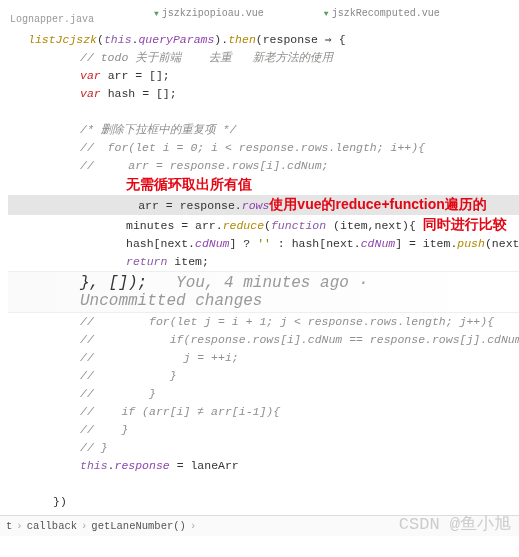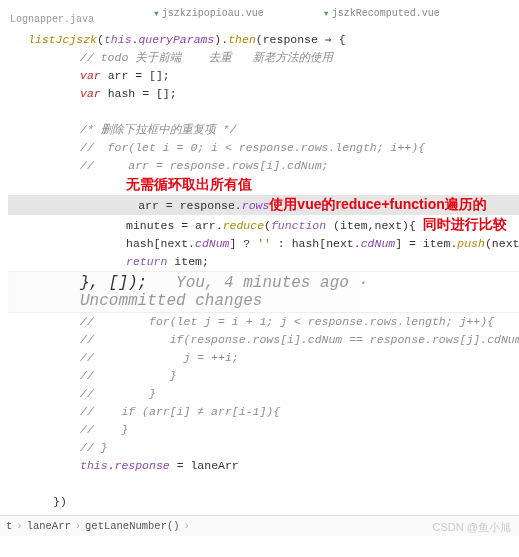--- a/index.html
+++ b/index.html
@@ -56,23 +56,23 @@
       display: flex;
       align-items: center;
       gap: 4px;
       background: #fafafa;
     }
     .crumb-sep { color: #aaa; }
     .watermark {
       position: absolute;
       right: 8px;
       bottom: 22px;
-      font-size: 11px;
+      font-size: 17px;
       color: #ccc;
-      font-family: Liberation Sans, sans-serif;
+      font-family: Liberation Mono, monospace;
     }
     .truncated { color: #999; margin-top: 12px; }
     .highlight-bg { background: #e5e5e5; text-align: center; }
   </style>
 </head>
 <body>
 
 <div class="top-tabs">
   <span class="tab-item">
       <span class="truncated">Lognapper.java</span>
@@ -129,17 +129,17 @@
 <div class="line">&nbsp;</div>
 <div class="line indent1">})</div>
 
 </div>
 
 <div class="watermark">CSDN @鱼小旭</div>
 
 <div class="breadcrumb">
   <span>t</span>
   <span class="crumb-sep">›</span>
-  <span>laneArr</span>
+  <span>callback</span>
   <span class="crumb-sep">›</span>
   <span>getLaneNumber()</span>
   <span class="crumb-sep">›</span>
 </div>
 
 </body></html>

